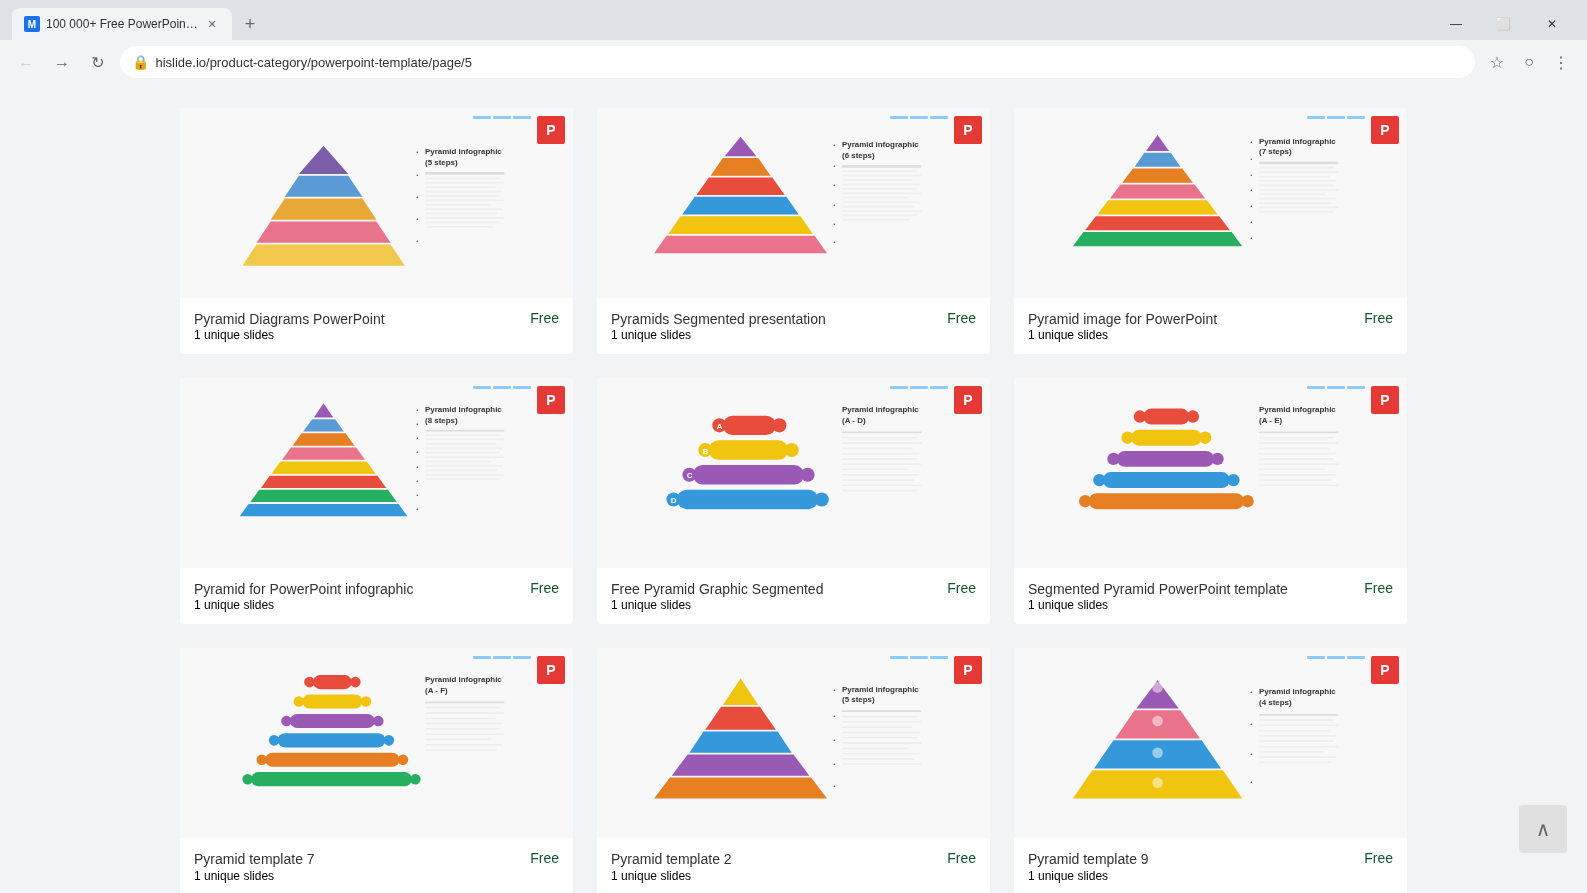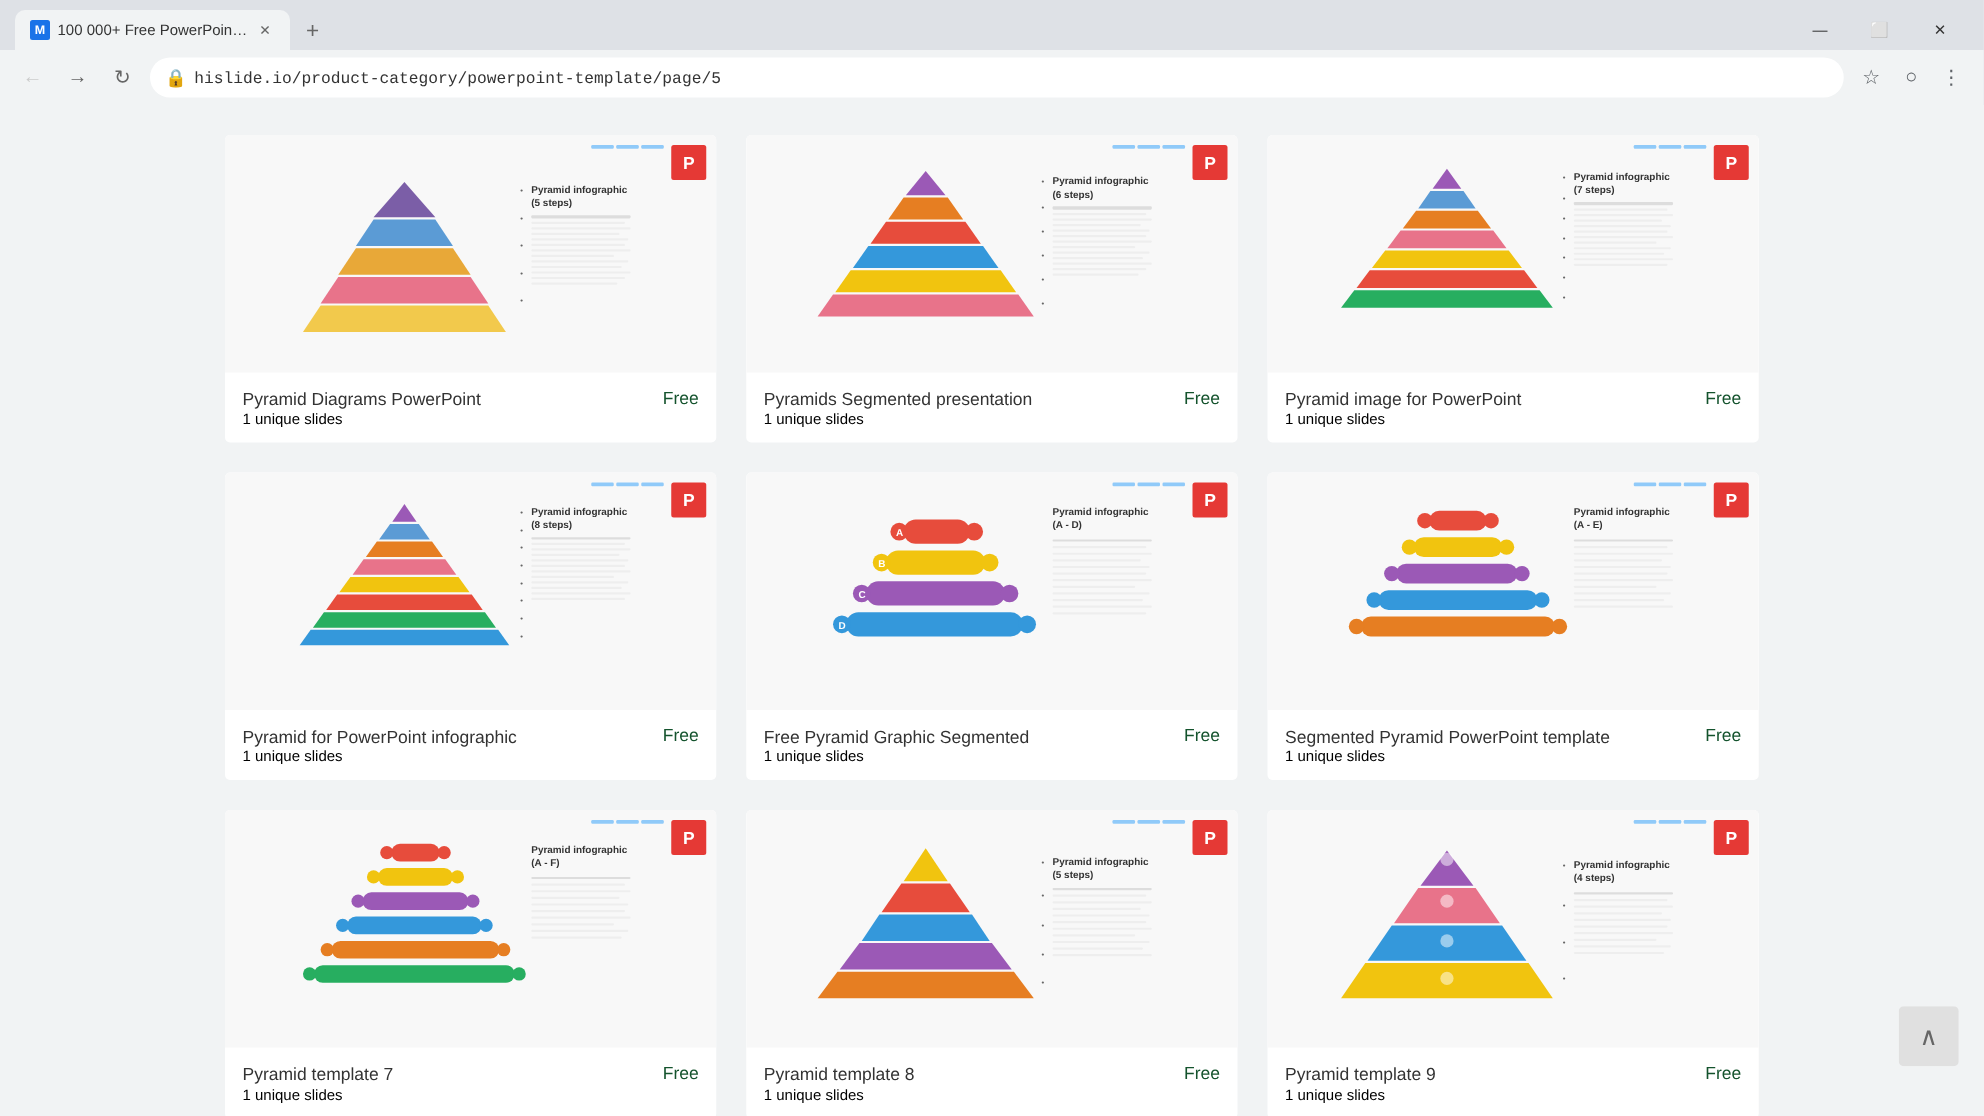--- a/index.html
+++ b/index.html
@@ -80,21 +80,21 @@
       display: flex; align-items: center;
       background: white;
       border-radius: 20px;
       padding: 4px 12px;
       height: 32px;
       font-size: 13px;
       color: #333;
       gap: 6px;
     }
     .address-bar .lock-icon { color: #5f6368; font-size: 14px; }
-    .address-bar .url-text { color: #333; font-size: 13px; font-family: Liberation Mono, monospace; }
+    .address-bar .url-text { color: #333; font-size: 13px; }
     .toolbar-actions {
       display: flex; gap: 4px;
     }
     .toolbar-action-btn {
       width: 28px; height: 28px;
       display: flex; align-items: center; justify-content: center;
       border-radius: 50%; cursor: pointer; color: #5f6368; font-size: 16px;
     }
 
     
@@ -631,21 +631,21 @@
         <rect x="215" y="84" width="90" height="2" rx="1" fill="#eee"></rect>
         <rect x="215" y="90" width="75" height="2" rx="1" fill="#eee"></rect>
         <rect x="215" y="96" width="88" height="2" rx="1" fill="#eee"></rect>
         <rect x="215" y="102" width="82" height="2" rx="1" fill="#eee"></rect>
         <rect x="215" y="108" width="90" height="2" rx="1" fill="#eee"></rect>
       </svg>
       </div>
     </div>
     <div class="card-info">
       <div class="card-title-row">
-        <span class="card-title">Pyramid template 8</span>
+        <span class="card-title">Pyramid template 2</span>
         <span class="card-free">Free</span>
       </div>
       <div class="card-slides">1 unique slides</div>
     </div>
   </div>
       <div class="product-card">
     <div class="card-thumbnail">
       <div class="slide-line">
         <span></span>
             <span></span>

